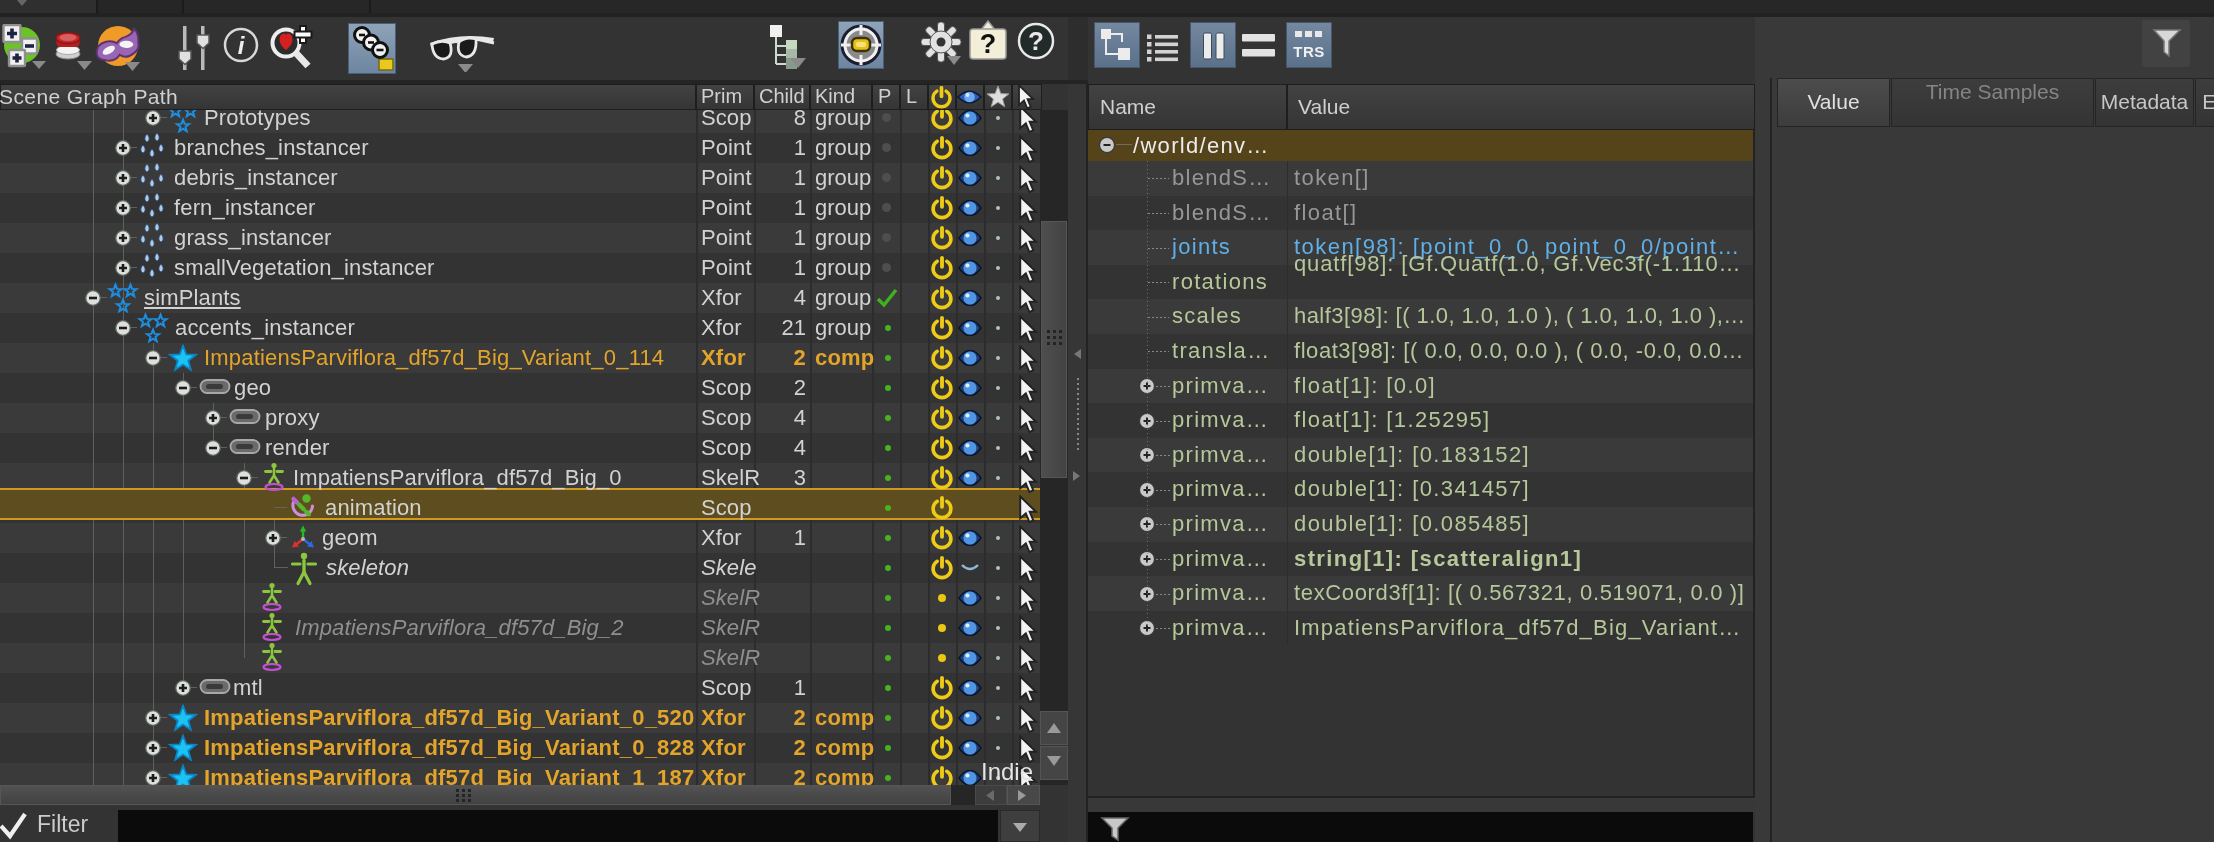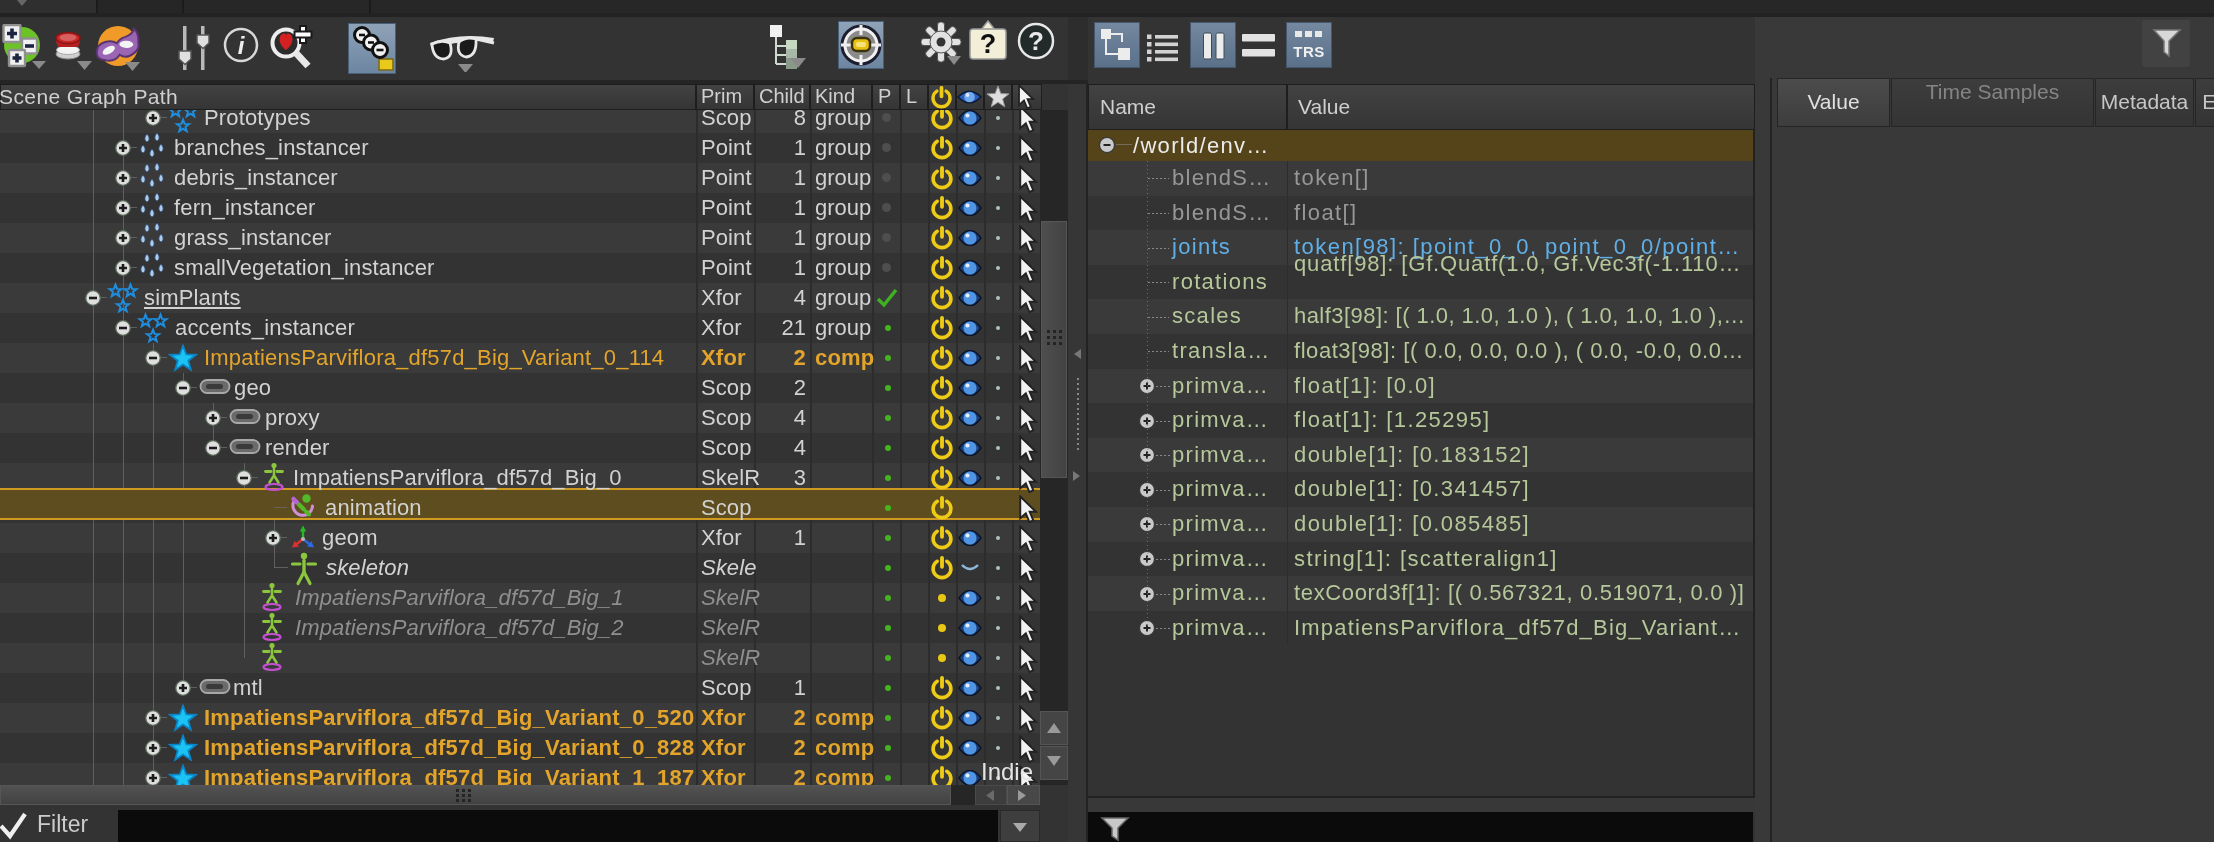--- a/index.html
+++ b/index.html
@@ -720,21 +720,20 @@
           <path d="M1.5 1 L1.5 15.5 L5.2 12.2 L7.6 18 L10.2 16.9 L7.8 11.2 L12 11.2 Z" fill="#f2f2f2" stroke="#222" stroke-width="1.3"></path>
         </g>
       </svg>
 <div style="position:absolute;left:274px;top:494px;width:-18px;height:1px;background:#6a6a6a;opacity:0.8;"></div>
 <svg style="position:absolute;left:258px;top:479px;" width="28" height="32" viewBox="0 0 28 32">
         <ellipse cx="14" cy="25" rx="8.5" ry="3" fill="none" stroke="#c44fd0" stroke-width="2.2"></ellipse>
         <circle cx="14" cy="3.5" r="2.6" fill="#8bc63e"></circle>
         <path d="M5.5 9.5 H11 M17 9.5 H22.5" stroke="#8bc63e" stroke-width="2.8" stroke-linecap="round"></path>
         <path d="M14 7 V13.5 M14 13.5 L9.5 20.5 M14 13.5 L18.5 20.5" stroke="#8bc63e" stroke-width="2.6" fill="none" stroke-linecap="round"></path>
       </svg>
-<div style="position:absolute;left:295px;top:480px;height:30px;line-height:30px;font-size:22px;letter-spacing:0.15px;color:#8f8f8f;font-style:italic;white-space:nowrap;">ImpatiensParviflora_df57d_Big_1</div>
 <div style="position:absolute;left:701px;top:480px;height:30px;line-height:30px;font-size:22px;letter-spacing:0.1px;color:#8f8f8f;font-style:italic;">SkelR</div>
 <div style="position:absolute;left:885px;top:492px;width:6px;height:6px;border-radius:50%;background:#46b41e;"></div>
 <div style="position:absolute;left:938px;top:491px;width:8px;height:8px;border-radius:50%;background:#e8c814;"></div>
 <svg style="position:absolute;left:958px;top:487px;" width="24" height="16" viewBox="0 0 24 16">
         <path d="M1 8.0 Q12.0 -7.2 23 8.0 Q12.0 23.2 1 8.0Z" fill="#1b3c74" stroke="#0a1426" stroke-width="1.4"></path>
         <circle cx="12.0" cy="8.0" r="6.56" fill="#4f95e4"></circle>
         <circle cx="9.5" cy="5.5" r="2.08" fill="#e8f2ff"></circle>
       </svg>
 <div style="position:absolute;left:996px;top:493px;width:4px;height:4px;border-radius:50%;background:#aec4ba;"></div>
 <svg style="position:absolute;left:1018px;top:482px;" width="20" height="30" viewBox="0 0 20 30">
@@ -1065,21 +1064,21 @@
 <div style="position:absolute;left:1156px;top:524.3px;width:14px;height:1px;background:repeating-linear-gradient(90deg,#888 0 2px,transparent 2px 4px);"></div>
 <div style="position:absolute;left:1172px;top:507.0px;height:34.6px;line-height:34.6px;font-size:22px;letter-spacing:1.3px;color:#b6c79a;white-space:nowrap;">primva…</div>
 <div style="position:absolute;left:1294px;top:507.0px;height:34.6px;line-height:34.6px;font-size:22px;letter-spacing:1.4px;color:#b6c79a;white-space:nowrap;">double[1]: [0.085485]</div>
 <div style="position:absolute;left:1088px;top:541.6px;width:667px;height:34.6px;background:#333333;"></div>
 <svg style="position:absolute;left:1138px;top:549.9000000000001px;" width="18" height="18" viewBox="0 0 18 18">
       <circle cx="9" cy="9" r="7.6" fill="#c9c9c9" stroke="#3a3a3a" stroke-width="1.4"></circle>
       <path d="M5.5 9h7M9 5.5v7" stroke="#222" stroke-width="2"></path>
     </svg>
 <div style="position:absolute;left:1156px;top:558.9px;width:14px;height:1px;background:repeating-linear-gradient(90deg,#888 0 2px,transparent 2px 4px);"></div>
 <div style="position:absolute;left:1172px;top:541.6px;height:34.6px;line-height:34.6px;font-size:22px;letter-spacing:1.3px;color:#b6c79a;white-space:nowrap;">primva…</div>
-<div style="position:absolute;left:1294px;top:541.6px;height:34.6px;line-height:34.6px;font-size:22px;letter-spacing:1.4px;color:#b6c79a;white-space:nowrap;">string[1]: [scatteralign1]</div>
+<div style="position:absolute;left:1294px;top:541.6px;height:34.6px;line-height:34.6px;font-size:22px;letter-spacing:1.4px;color:#b6c79a;white-space:nowrap;font-weight:bold;">string[1]: [scatteralign1]</div>
 <div style="position:absolute;left:1088px;top:576.2px;width:667px;height:34.6px;background:#3a3a3a;"></div>
 <svg style="position:absolute;left:1138px;top:584.5px;" width="18" height="18" viewBox="0 0 18 18">
       <circle cx="9" cy="9" r="7.6" fill="#c9c9c9" stroke="#3a3a3a" stroke-width="1.4"></circle>
       <path d="M5.5 9h7M9 5.5v7" stroke="#222" stroke-width="2"></path>
     </svg>
 <div style="position:absolute;left:1156px;top:593.5px;width:14px;height:1px;background:repeating-linear-gradient(90deg,#888 0 2px,transparent 2px 4px);"></div>
 <div style="position:absolute;left:1172px;top:576.2px;height:34.6px;line-height:34.6px;font-size:22px;letter-spacing:1.3px;color:#b6c79a;white-space:nowrap;">primva…</div>
 <div style="position:absolute;left:1294px;top:576.2px;height:34.6px;line-height:34.6px;font-size:22px;letter-spacing:0.65px;color:#b6c79a;white-space:nowrap;">texCoord3f[1]: [( 0.567321, 0.519071, 0.0 )]</div>
 <div style="position:absolute;left:1088px;top:610.8px;width:667px;height:34.6px;background:#333333;"></div>
 <svg style="position:absolute;left:1138px;top:619.0999999999999px;" width="18" height="18" viewBox="0 0 18 18">

